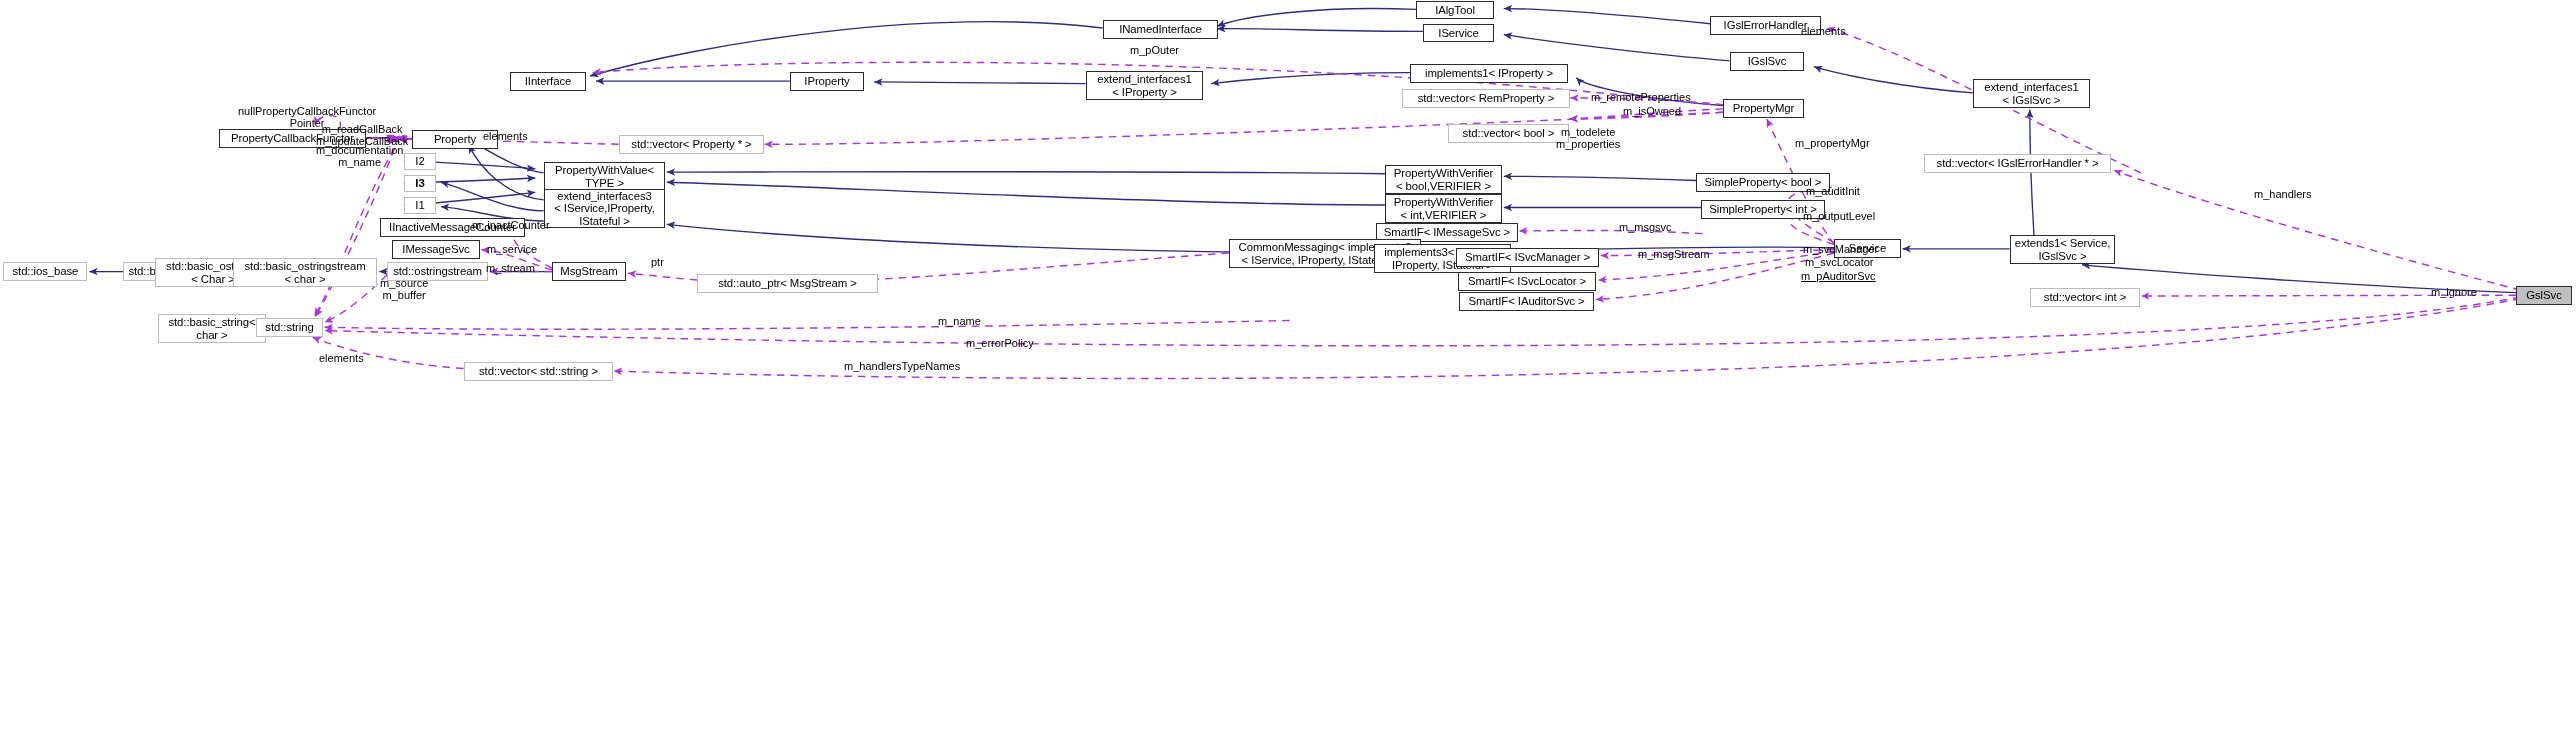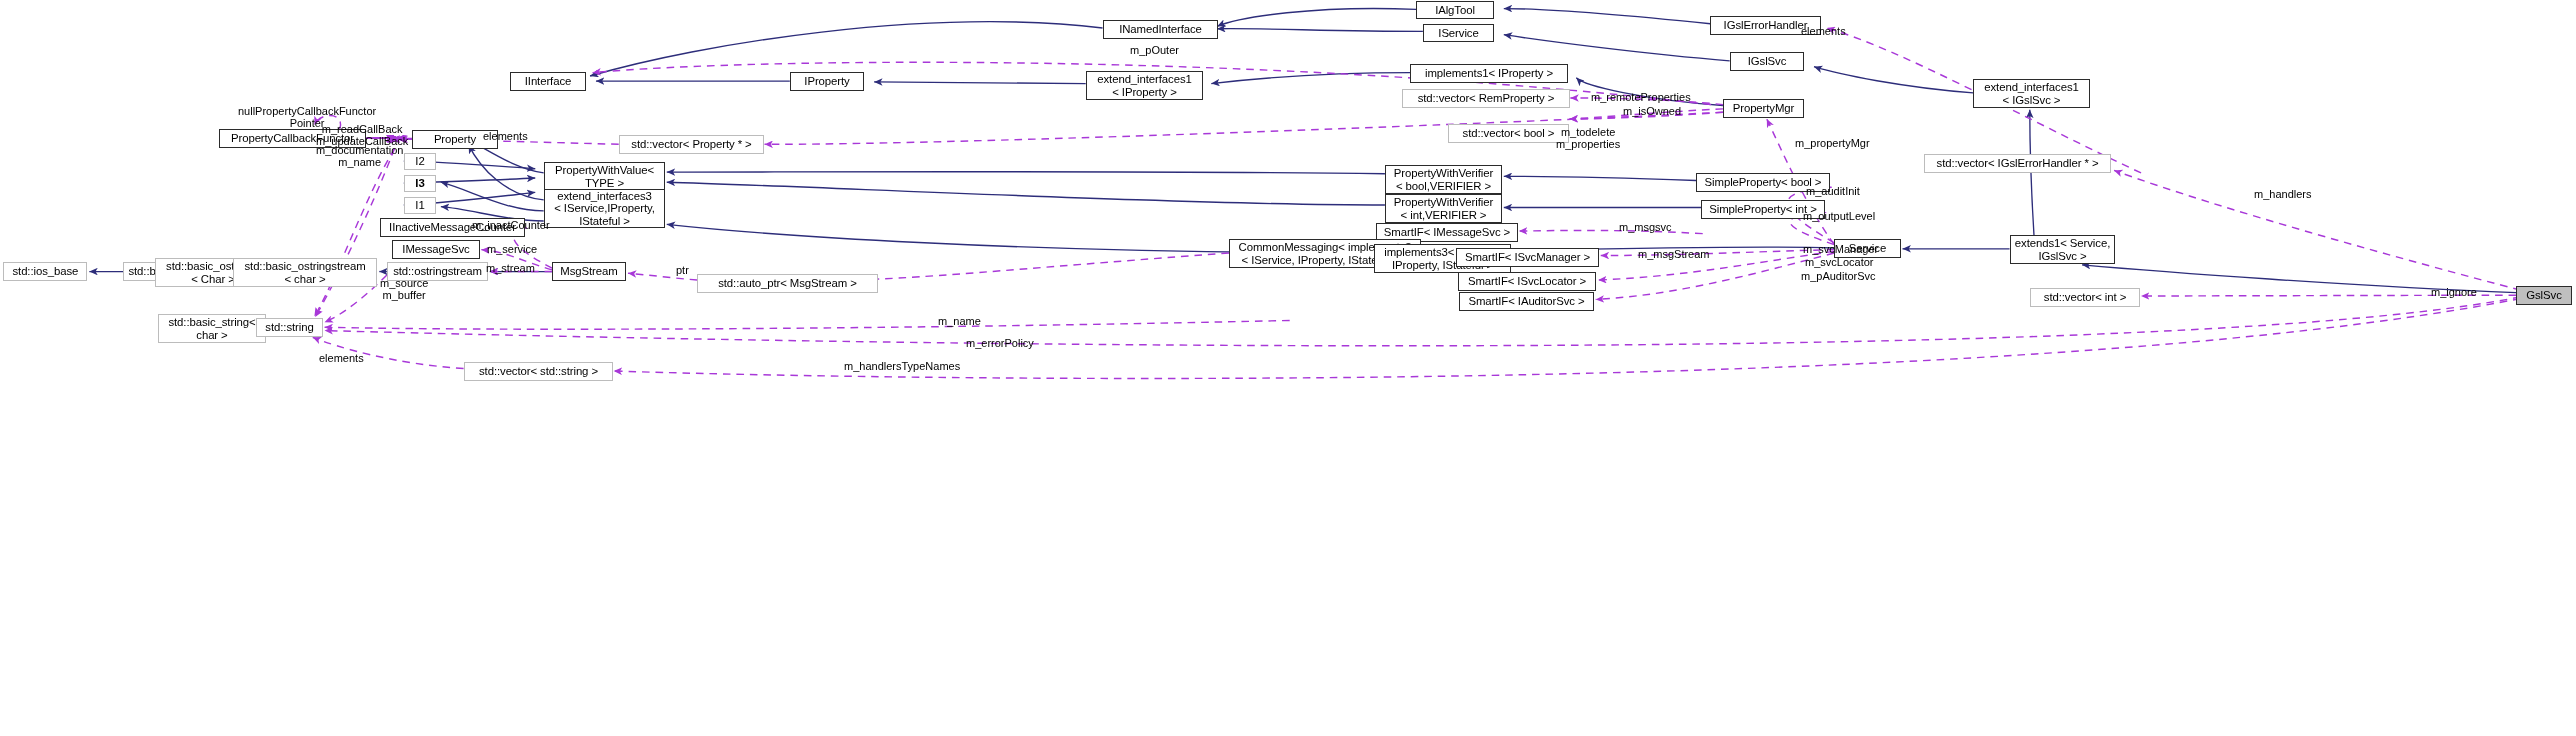--- a/index.html
+++ b/index.html
@@ -374,22 +374,22 @@
       <div class="edge-label" style="left: 2254px; top: 188px;">m_handlers</div>
       <div class="edge-label" style="left: 1806px; top: 185px;">m_auditInit</div>
       <div class="edge-label" style="left: 1803px; top: 210px;">m_outputLevel</div>
       <div class="edge-label" style="left: 1587px; top: 221px; margin-left: 32px;">m_msgsvc</div>
       <div class="edge-label" style="left: 472px; top: 219px;">m_inactCounter</div>
       <div class="edge-label" style="left: 1803px; top: 243px;">m_svcManager</div>
       <div class="edge-label" style="left: 487px; top: 243px;">m_service</div>
       <div class="edge-label" style="left: 1638px; top: 248px;">m_msgStream</div>
       <div class="edge-label" style="left: 1805px; top: 256px;">m_svcLocator</div>
       <div class="edge-label" style="left: 486px; top: 262px;">m_stream</div>
-      <div class="edge-label" style="left: 651px; top: 264px; margin-left: 25px;">ptr</div>
-      <div class="edge-label" style="left: 1801px; top: 270px;">m_pAuditorSvc</div>
+      <div class="edge-label" style="left: 651px; top: 256px;">ptr</div>
+      <div class="edge-label" style="left: 1801px; top: 270px; text-decoration: underline;">m_pAuditorSvc</div>
       <div class="edge-label" style="left: 2431px; top: 286px;">m_ignore</div>
       <div class="edge-label" style="left: 380px; top: 277px;">m_source
 m_buffer</div>
       <div class="edge-label" style="left: 938px; top: 315px;">m_name</div>
       <div class="edge-label" style="left: 966px; top: 337px; text-align: center;">m_errorPolicy</div>
       <div class="edge-label" style="left: 319px; top: 352px;">elements</div>
       <div class="edge-label" style="left: 844px; top: 360px;">m_handlersTypeNames</div>
     </div>
 
 </div>

